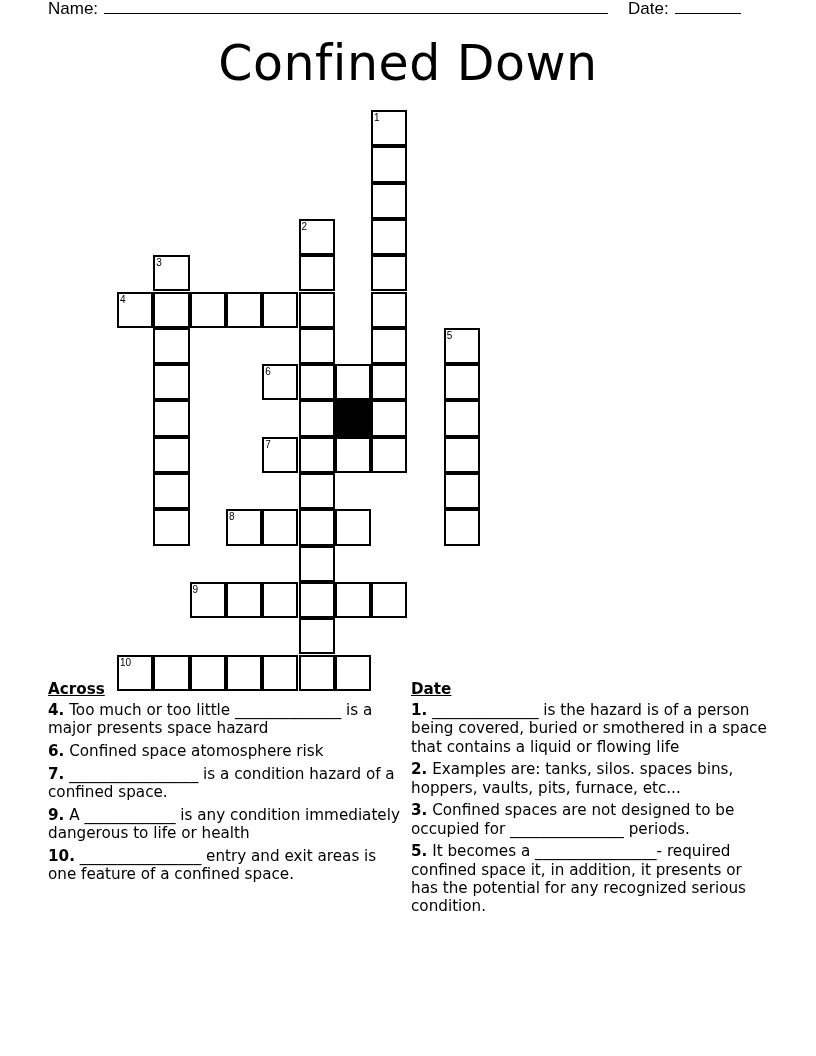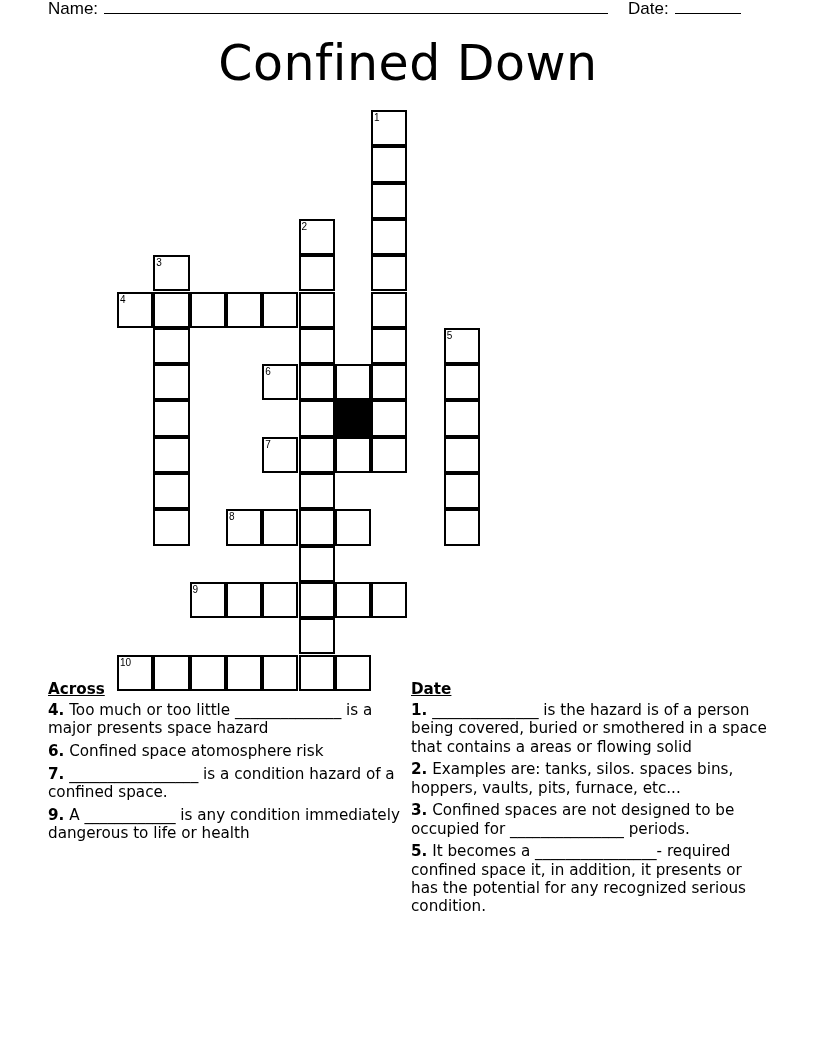--- a/index.html
+++ b/index.html
@@ -115,24 +115,25 @@
     <div class="cell" style="left: 335.8px; top: 655.5px;"></div>
   </div>
 
 <div class="clues" id="across">
   <h3>Across</h3>
   <div class="clue-list">
       <div class="clue"><b>4.</b><span> Too much or too little ______________ is a major presents space hazard</span></div>
       <div class="clue"><b>6.</b><span> Confined space atomosphere risk</span></div>
       <div class="clue"><b>7.</b><span> _________________ is a condition hazard of a confined space.</span></div>
       <div class="clue"><b>9.</b><span> A ____________ is any condition immediately dangerous to life or health</span></div>
+      <div class="clue"><b>10.</b><span> ________________ entry and exit areas is one feature of a confined space.</span></div>
     </div>
 </div>
 
 <div class="clues" id="down">
   <h3>Date</h3>
   <div class="clue-list">
-      <div class="clue"><b>1.</b><span> ______________ is the hazard is of a person being covered, buried or smothered in a space that contains a areas or flowing solid</span></div>
+      <div class="clue"><b>1.</b><span> ______________ is the hazard is of a person being covered, buried or smothered in a space that contains a liquid or flowing life</span></div>
       <div class="clue"><b>2.</b><span> Examples are: tanks, silos. spaces bins, hoppers, vaults, pits, furnace, etc...</span></div>
       <div class="clue"><b>3.</b><span> Confined spaces are not designed to be occupied for _______________ periods.</span></div>
       <div class="clue"><b>5.</b><span> It becomes a ________________- required confined space it, in addition, it presents or has the potential for any recognized serious condition.</span></div>
     </div>
 </div>
 
 </body></html>

